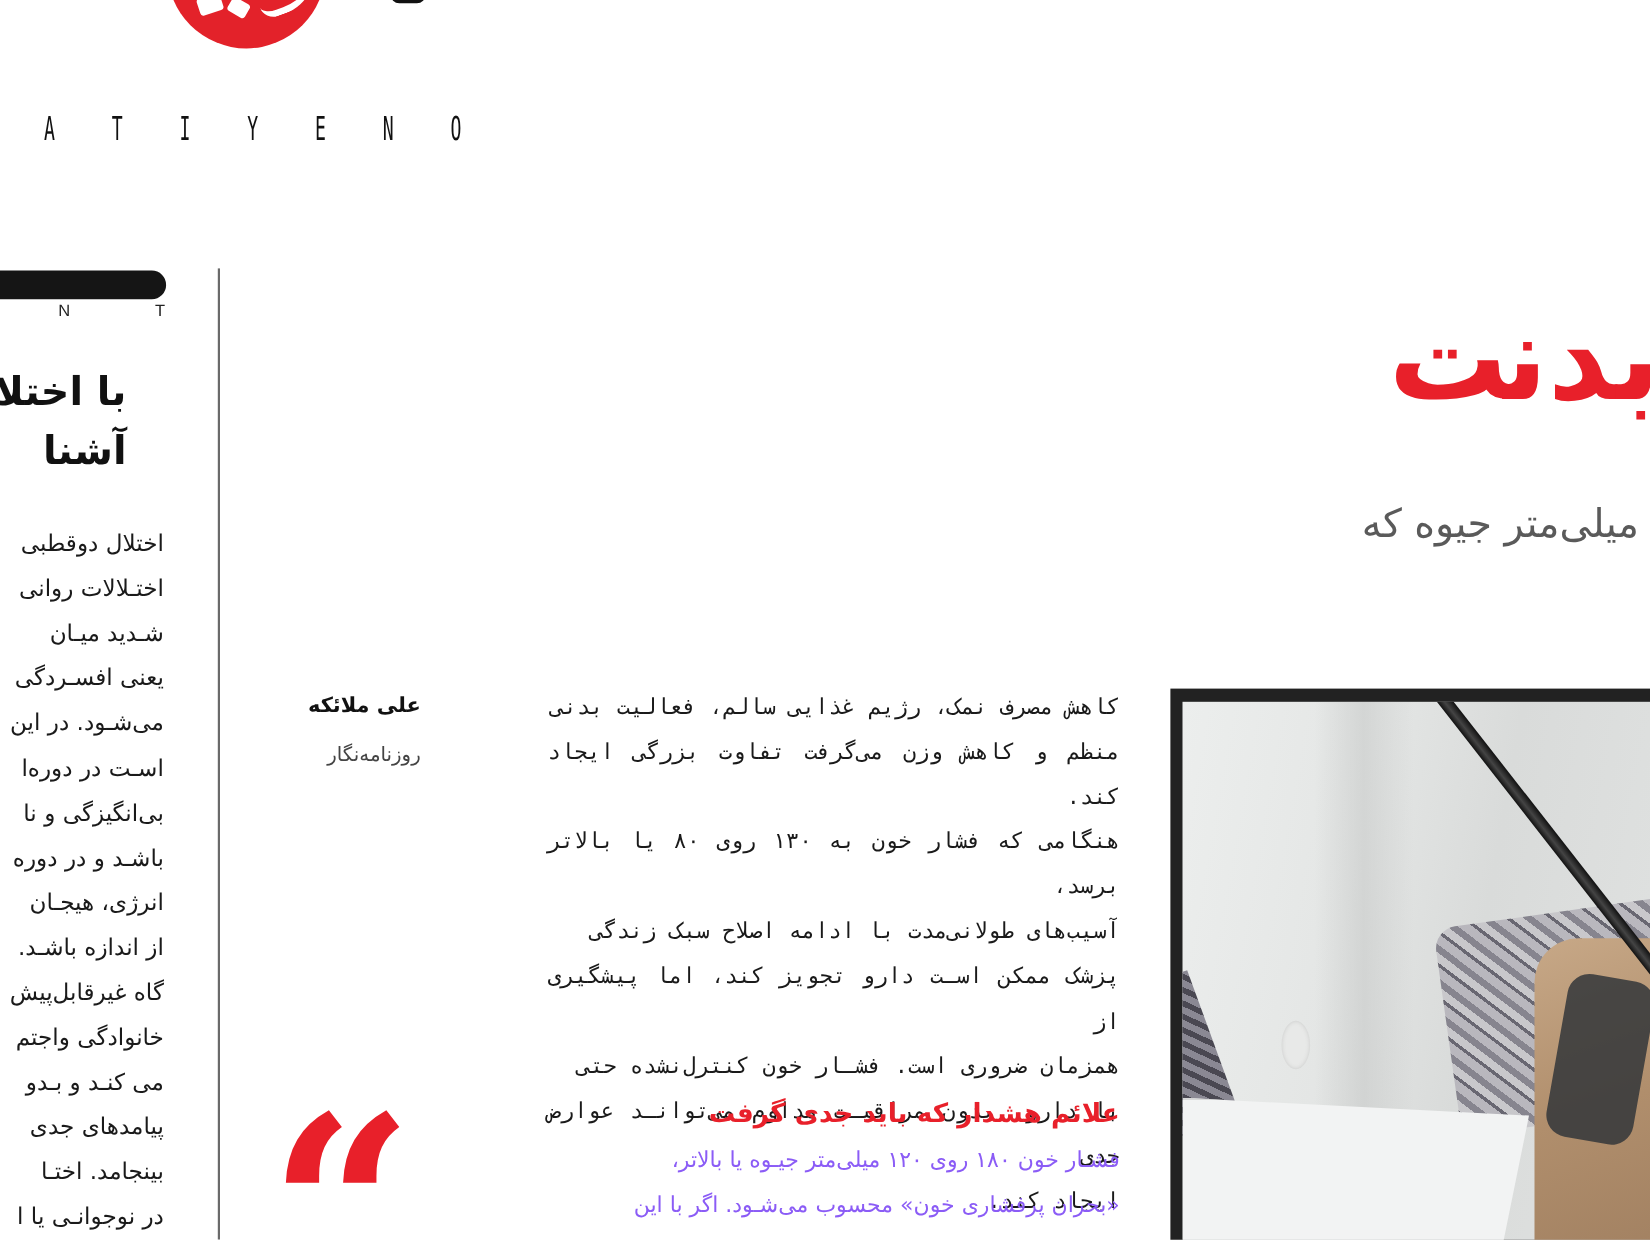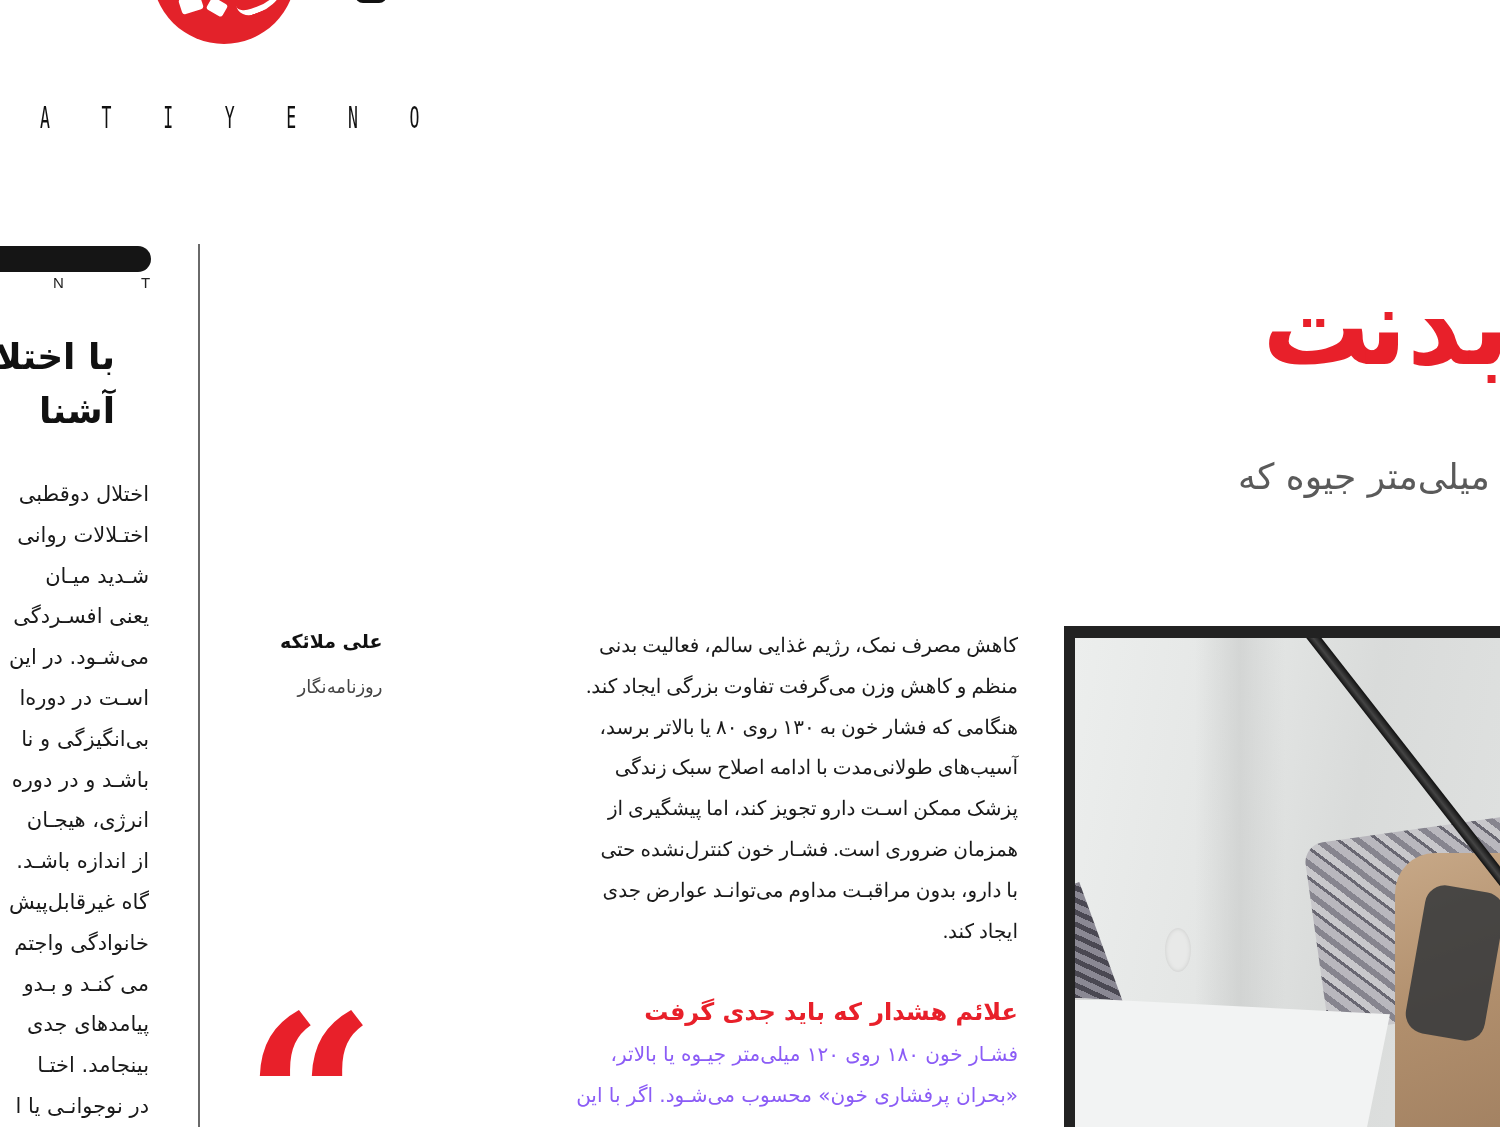--- a/index.html
+++ b/index.html
@@ -85,21 +85,21 @@
     }
     .quote-mark {
       left: 244px; top: 985px; width: 120px; height: 160px;
       font-family: "DejaVu Serif", serif; font-weight: bold;
       font-size: 230px; line-height: 230px; color: #e8202a;
     }
     
     .body-col {
       left: 498px; top: 625px; width: 520px;
       direction: rtl; text-align: justify; text-align-last: right;
-      font-family: Liberation Serif, serif; font-size: 20px; line-height: 40.8px; color: #1a1a1a;
+      font-family: Liberation Mono, monospace; font-size: 20px; line-height: 40.8px; color: #1a1a1a;
     }
     .body-col p { margin: 0; }
     .subhead {
       left: 498px; top: 992px; width: 520px; direction: rtl; 
       font-family: "DejaVu Sans", sans-serif; font-weight: bold; font-size: 24px; line-height: 40px; color: #e8202a;
     }
     .body-col2 {
       left: 498px; top: 1034px; width: 520px;
       direction: rtl; text-align: justify; text-align-last: right;
       font-family: "DejaVu Sans", sans-serif; font-size: 20px; line-height: 40.8px; color: #8b5cf6;

